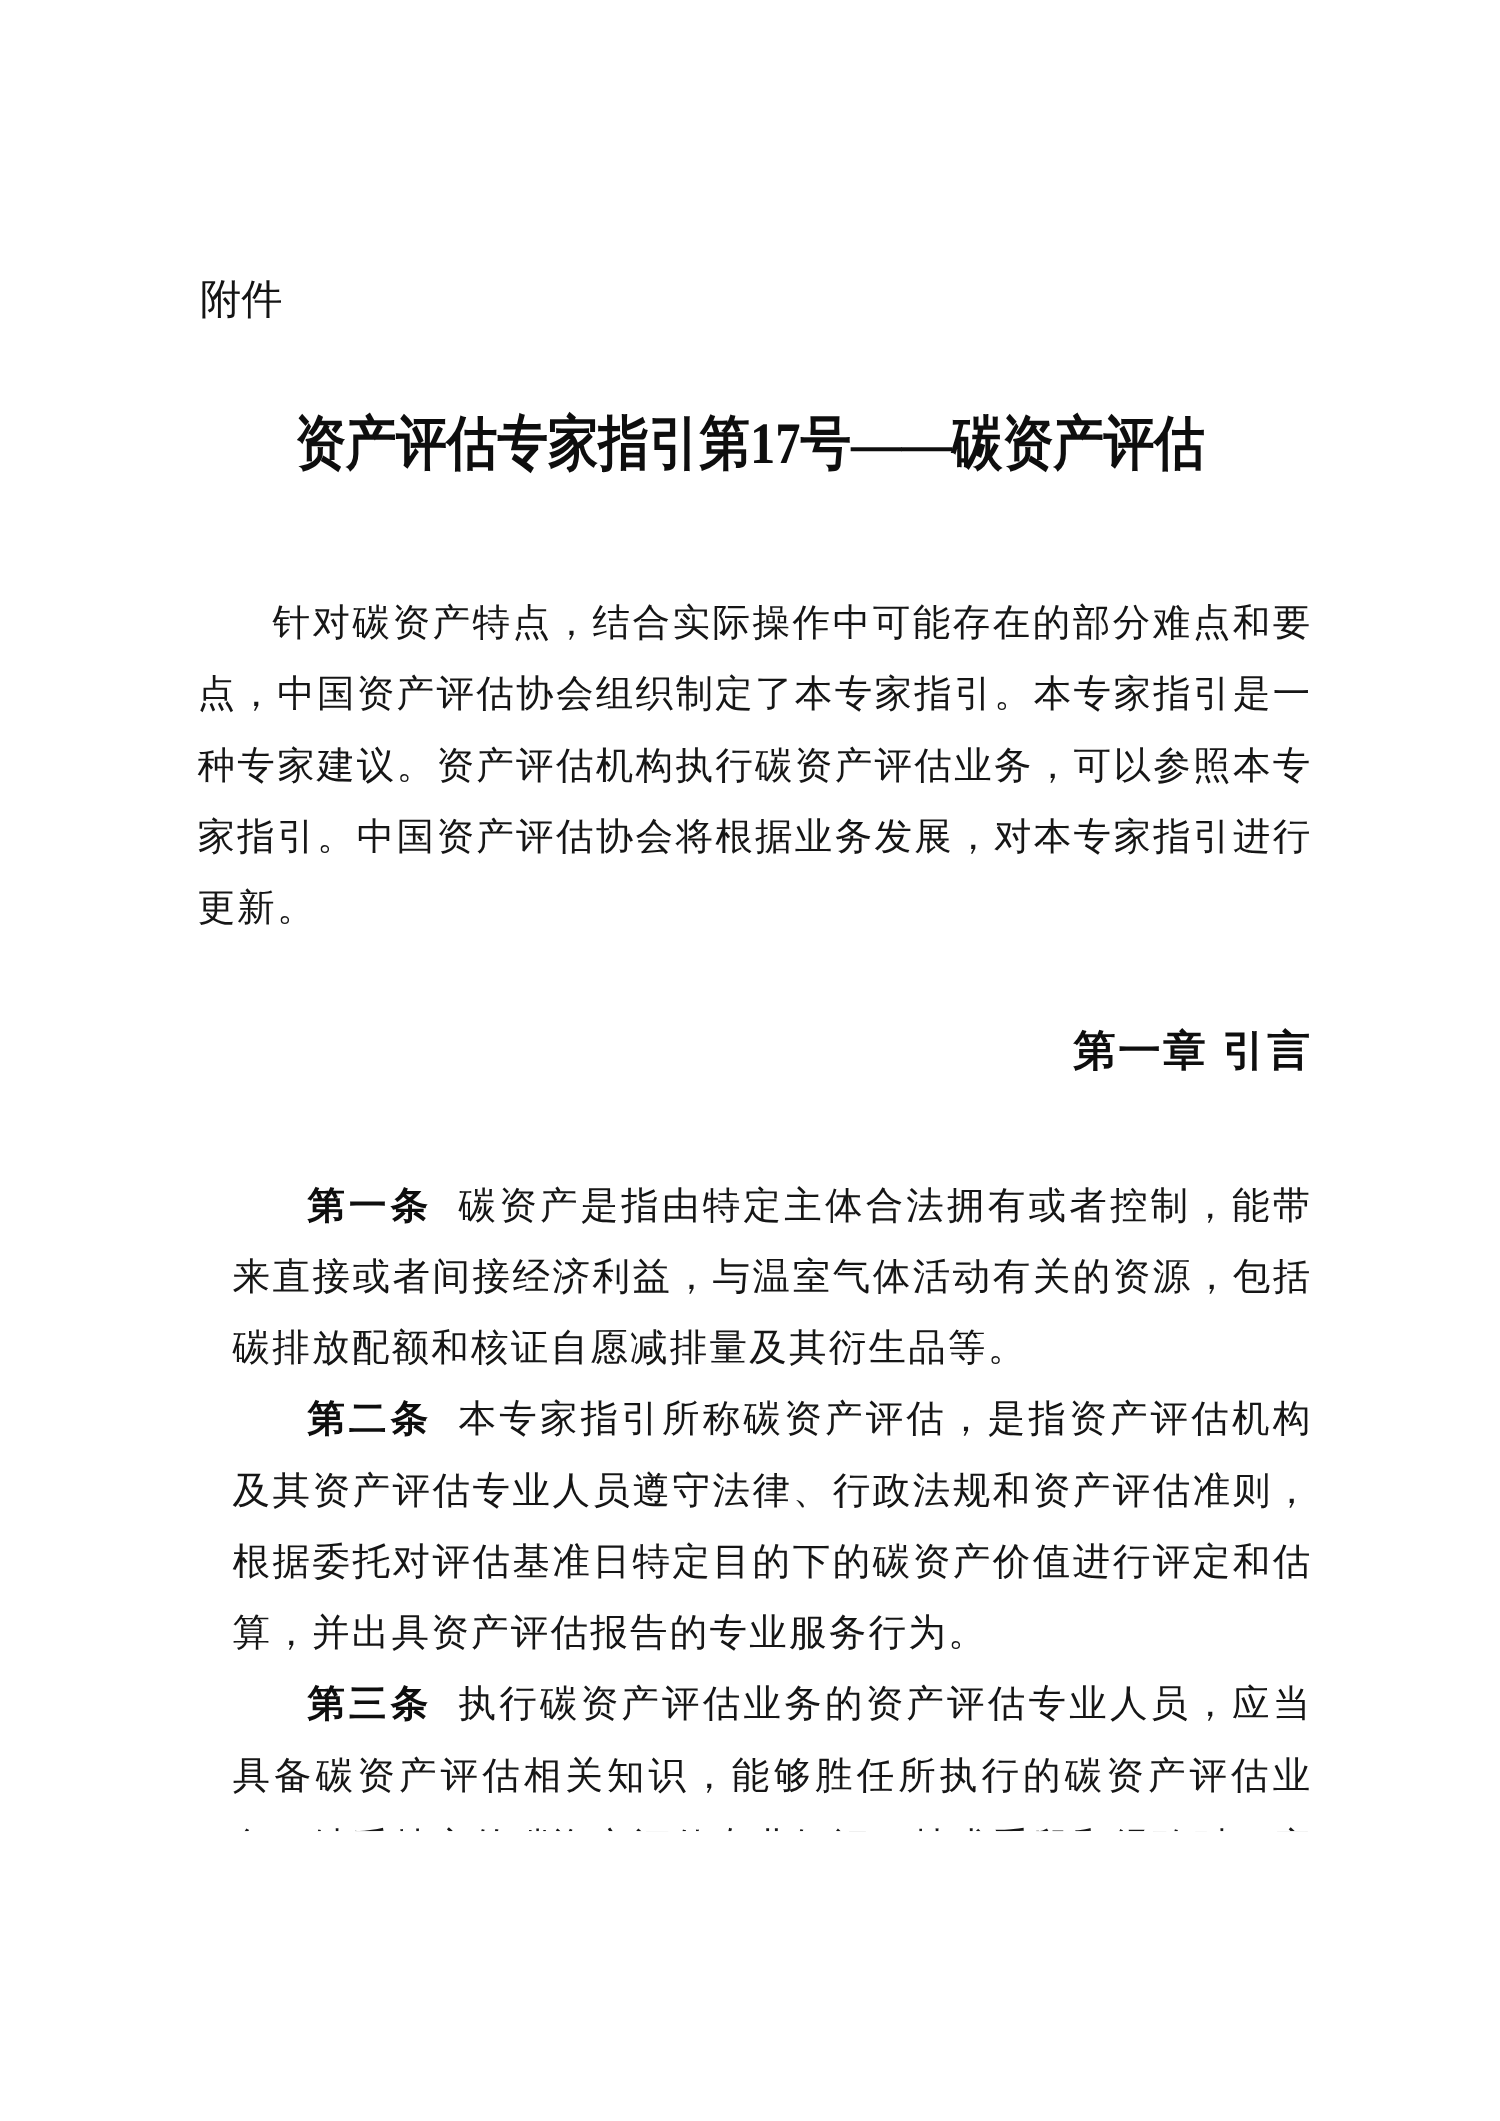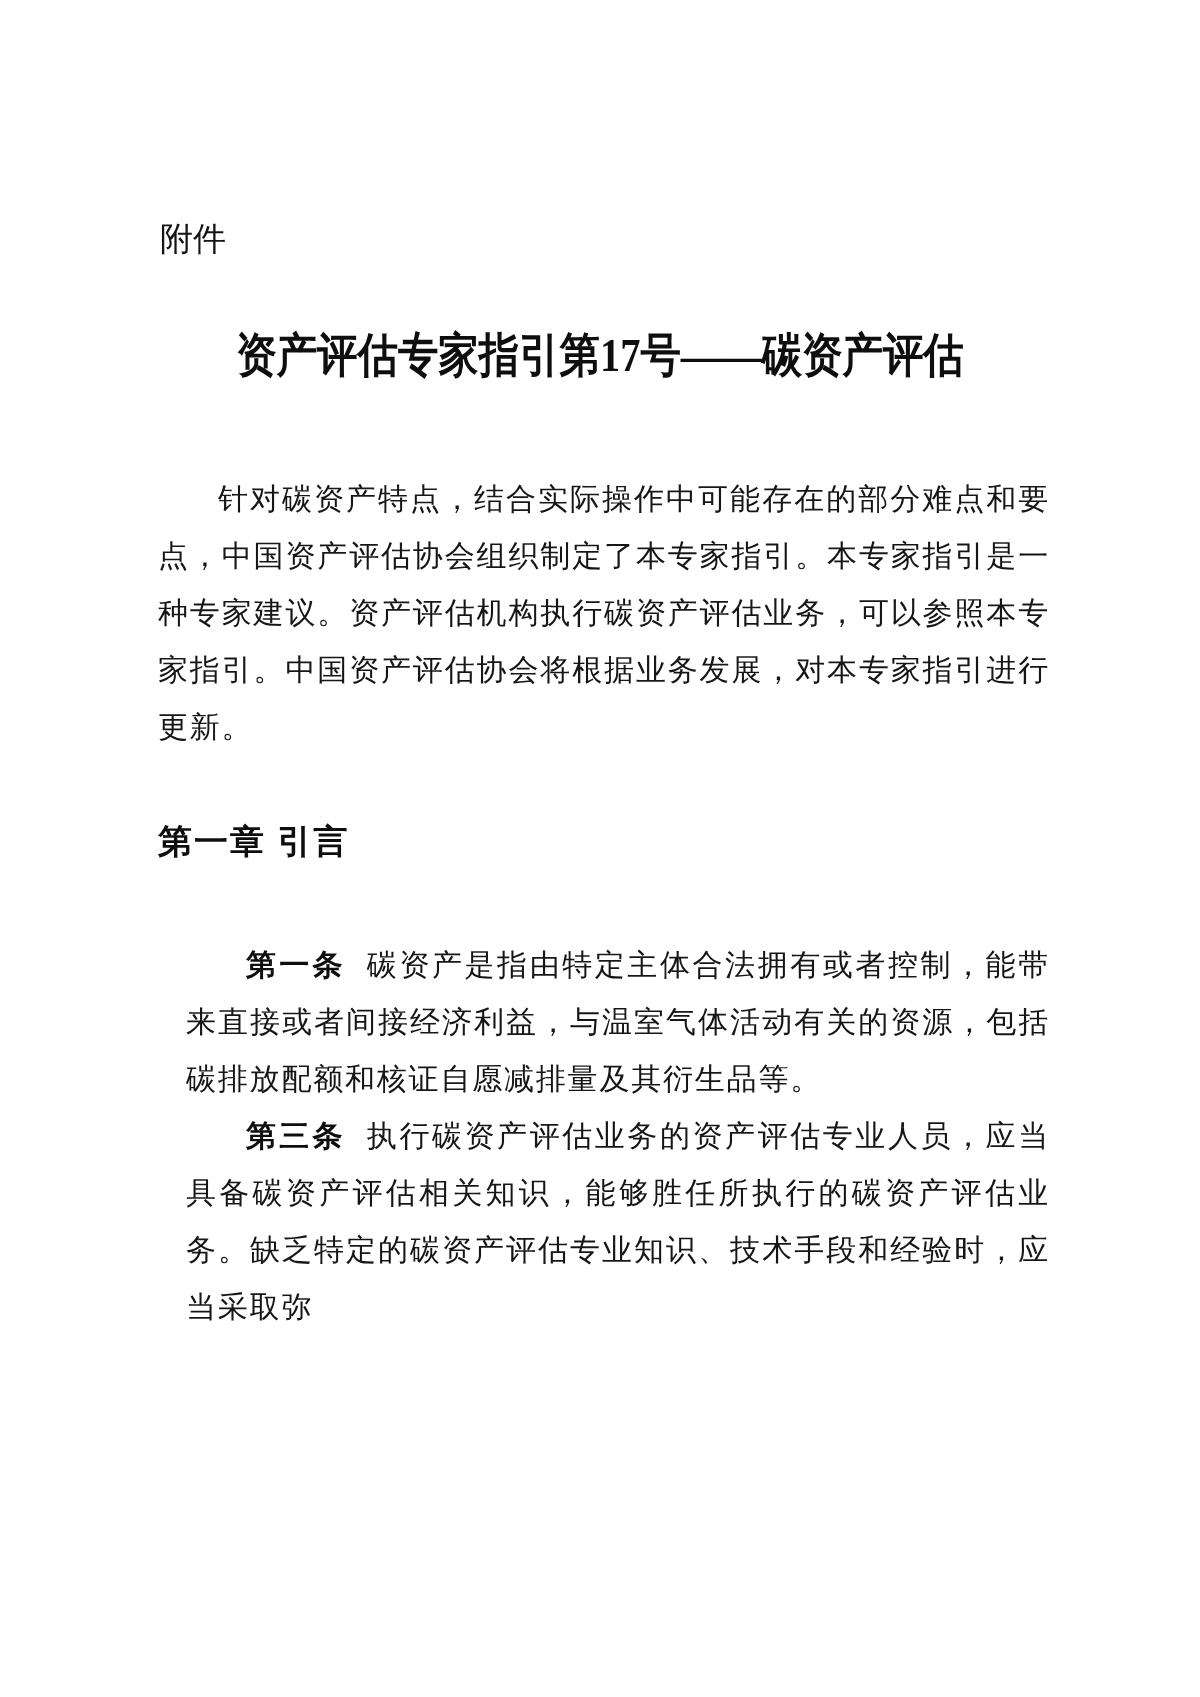--- a/index.html
+++ b/index.html
@@ -51,21 +51,21 @@
     letter-spacing: 1.8px;
     text-align: justify;
     color: #161616;
   }
   .intro {
     margin: 0;
     text-indent: 2em;
   }
   .chapter {
     margin: 64px 0 0 0;
-    text-align: left;
+    text-align: right;
     text-indent: 0;
     font-size: 34px;
     line-height: 44px;
     font-weight: bold;
     letter-spacing: 2px;
     font-family: "Liberation Sans", "DejaVu Sans", sans-serif;
     color: #0e0e0e;
   }
   .articles {
     margin-top: 73px;
@@ -108,20 +108,21 @@
   <div class="body-text">
 
     <p class="intro">针对碳资产特点，结合实际操作中可能存在的部分难点和要点，中国资产评估协会组织制定了本专家指引。本专家指引是一种专家建议。资产评估机构执行碳资产评估业务，可以参照本专家指引。中国资产评估协会将根据业务发展，对本专家指引进行更新。</p>
 
     <h2 class="chapter">第一章 引言</h2>
 
     <div class="articles">
 
       <p class="article"><span class="article-label">第一条</span><span class="article-text">碳资产是指由特定主体合法拥有或者控制，能带来直接或者间接经济利益，与温室气体活动有关的资源，包括碳排放配额和核证自愿减排量及其衍生品等。</span></p>
 
+      <p class="article"><span class="article-label">第二条</span><span class="article-text">本专家指引所称碳资产评估，是指资产评估机构及其资产评估专业人员遵守法律、行政法规和资产评估准则，根据委托对评估基准日特定目的下的碳资产价值进行评定和估算，并出具资产评估报告的专业服务行为。</span></p>
 
       <p class="article"><span class="article-label">第三条</span><span class="article-text">执行碳资产评估业务的资产评估专业人员，应当具备碳资产评估相关知识，能够胜任所执行的碳资产评估业务。缺乏特定的碳资产评估专业知识、技术手段和经验时，应当采取弥</span></p>
 
     </div>
   </div>
 
   <div class="page-number">— 1 —</div>
 
 </div>
 

